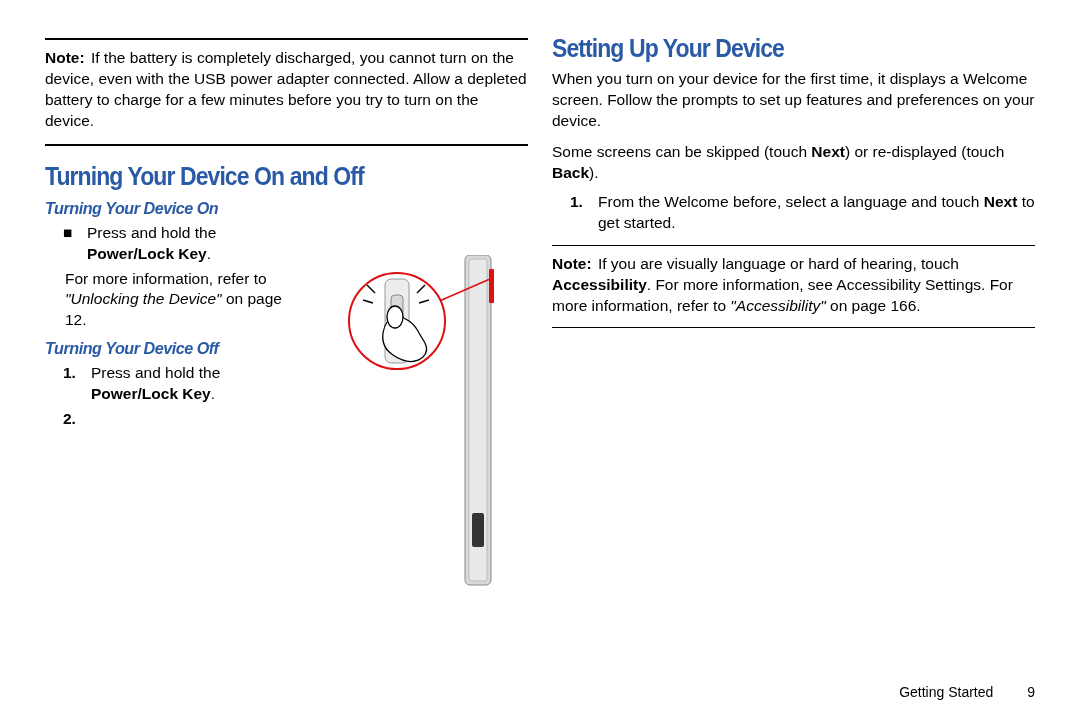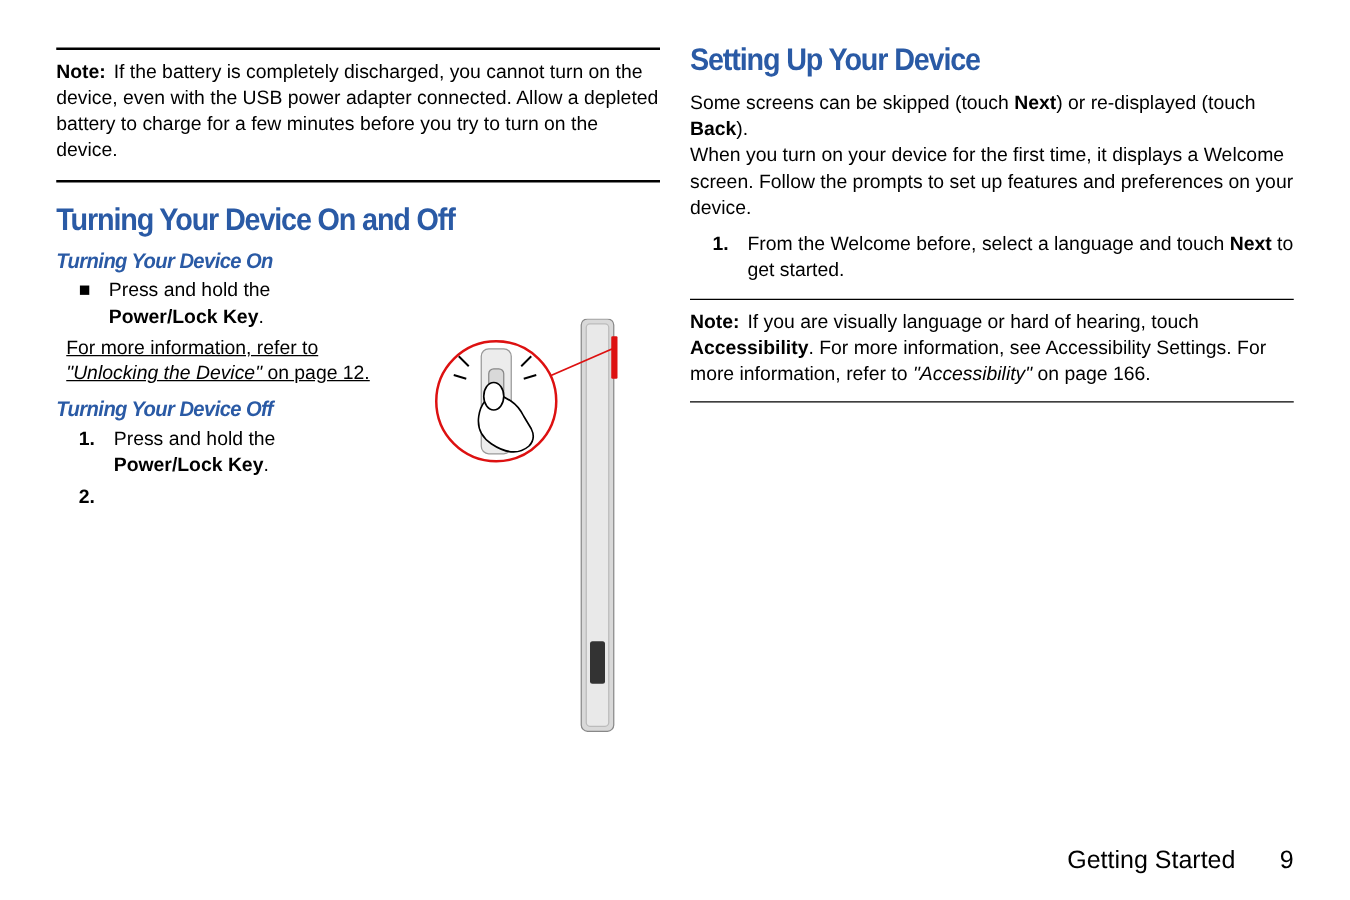--- a/index.html
+++ b/index.html
@@ -79,39 +79,38 @@
     gap: 10px;
     padding-left: 18px;
     margin: 4px 0;
   }
   .num {
     font-weight: 700;
     flex: 0 0 auto;
     width: 18px;
   }
   .indent {
-    margin-left: 8px;
+    margin-left: 20px;
     margin-top: 4px;
-    text-decoration: underline;
   }
   b { font-weight: 700; }
   i { font-style: italic; }
   .col-left-content {
     width: 260px;
   }
   .device-illustration {
     position: absolute;
     top: 225px;
     left: 300px;
   }
   .footer {
     position: absolute;
     bottom: 0;
     right: 0;
-    font-size: 20px;
+    font-size: 14px;
   }
   .footer .pg {
     display: inline-block;
     margin-left: 30px;
   }
   .arrow { font-weight: 700; }
 </style>
 </head>
 <body>
 
@@ -172,24 +171,24 @@
       <line x1="72" y1="38" x2="80" y2="30" stroke="#000" stroke-width="1.5"></line>
       <line x1="74" y1="48" x2="84" y2="45" stroke="#000" stroke-width="1.5"></line>
 
       <path d="M52 60 q-12 4 -14 18 q-2 14 10 22 q18 12 30 2 q6 -6 2 -14 l-6 -10 q-4 -8 -10 -12 q-6 -4 -12 -6 Z" fill="#fff" stroke="#000" stroke-width="1.3"></path>
       <ellipse cx="50" cy="62" rx="8" ry="11" fill="#fff" stroke="#000" stroke-width="1.3"></ellipse>
     </svg>
   </div>
 
   <div class="col">
     <h1 class="section" style="margin-top:4px;">Setting Up Your Device</h1>
+    <div class="body">When you turn on your device for the first time, it displays a Welcome screen. Follow the prompts to set up features and preferences on your device.</div>
     <div class="body" style="margin-top:10px;">
       <span>Some screens can be skipped (touch </span><b>Next</b><span>) or re-displayed (touch </span><b>Back</b><span>).</span>
     </div>
-    <div class="body">When you turn on your device for the first time, it displays a Welcome screen. Follow the prompts to set up features and preferences on your device.</div>
     <div class="num-row body" style="margin-top:8px;">
       <span class="num">1.</span>
       <span>
         <span>From the Welcome before, select a language and touch </span><b>Next</b><span> to get started.</span>
       </span>
     </div>
 
     <div class="rule-thin" style="margin-top:12px;"></div>
     <div class="note-block body">
       <span class="note-label">Note:</span>

